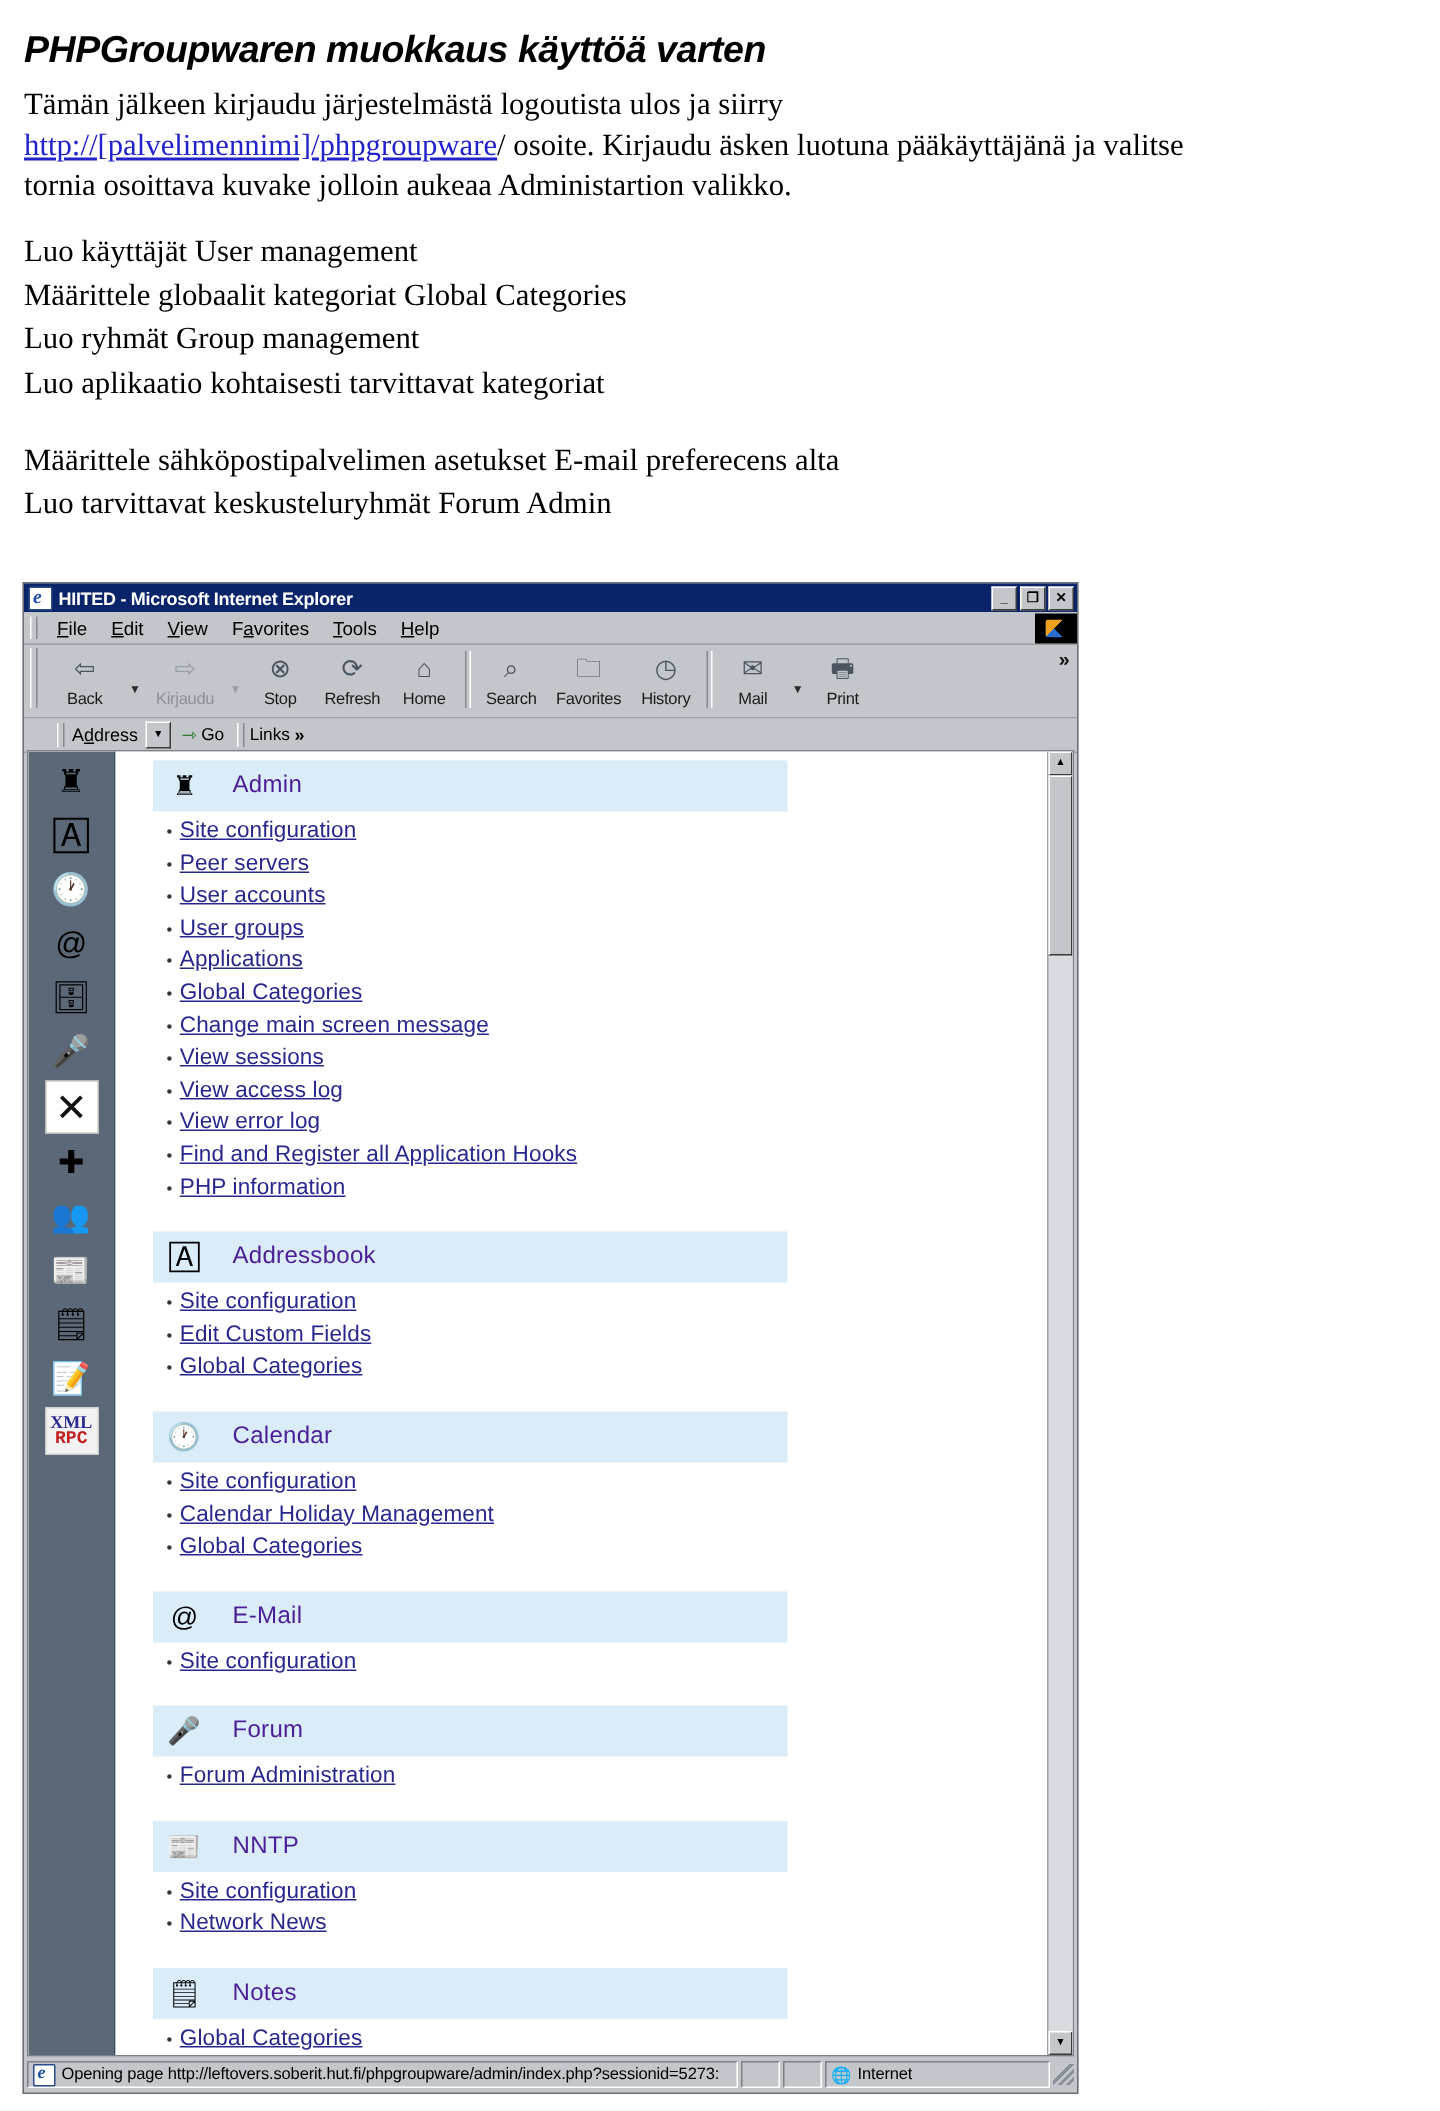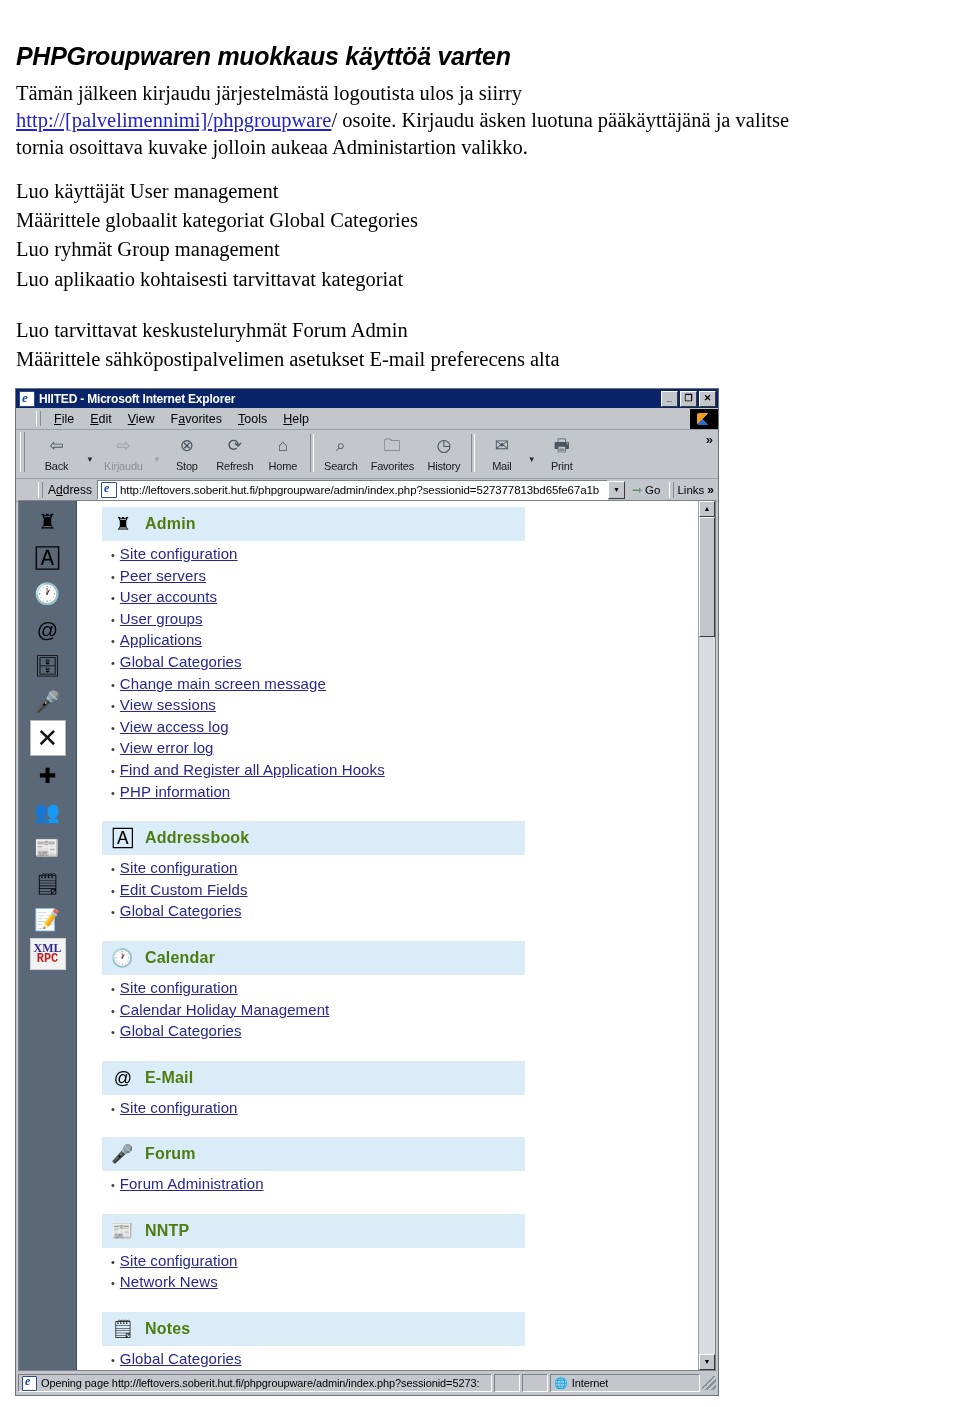--- a/index.html
+++ b/index.html
@@ -1,19 +1,19 @@
 <!DOCTYPE html>
 <html><head>
 <meta charset="utf-8">
 <style>
   html,body{margin:0;padding:0;background:#ffffff;}
   body{width:960px;height:1407px;overflow:hidden;font-family:"Liberation Serif",serif;}
 
   
-  .doc{padding:8px 16px 0 16px;margin-top:35px;}
+  .doc{padding:20px 16px 0 16px;}
   .doc-title{font-family:"Liberation Sans",sans-serif;font-style:italic;font-weight:bold;
              font-size:25px;color:#000;letter-spacing:-0.3px;margin:0 0 9px 0;line-height:1.1;}
   .doc-p{font-size:20.5px;color:#000;line-height:1.33;margin:0;}
   .doc-link{color:#2222cc;text-decoration:underline;}
   .doc-list{margin:16px 0 0 0;font-size:20.5px;line-height:1.42;color:#000;}
   .doc-list div{white-space:nowrap;}
   .doc-spacer{height:22px;}
 
   
   .ie-window{position:absolute;left:15px;top:388px;width:704px;height:1008px;
@@ -28,21 +28,21 @@
                         font-style:italic;font-weight:bold;color:#1b4fa0;font-family:"Liberation Serif",serif;}
   .title-text{color:#fff;font-size:12px;font-weight:bold;flex:1;letter-spacing:-0.2px;
               white-space:nowrap;overflow:hidden;}
   .win-btns{display:flex;gap:2px;}
   .win-btn{width:15px;height:14px;background:#c3c7cb;border:1px solid;
            border-color:#ffffff #3a3a3a #3a3a3a #ffffff;position:relative;}
   .win-btn span{position:absolute;left:0;right:0;text-align:center;font-size:9px;
                 font-weight:bold;color:#000;line-height:12px;}
 
   .menubar{height:21px;background:#c3c7cb;display:flex;align-items:center;
-           border-bottom:1px solid #9aa0a8;padding-left:20px;}
+           border-bottom:1px solid #9aa0a8;padding-left:4px;}
   .menu-grip{width:3px;height:15px;border-left:1px solid #fff;border-right:1px solid #848a92;
              margin-right:5px;flex:none;}
   .menu-item{font-size:12.5px;color:#000;padding:1px 8px;white-space:nowrap;}
   .menu-item u{text-decoration:underline;}
   .menu-logo{margin-left:auto;width:28px;height:20px;background:#000;position:relative;overflow:hidden;}
   .menu-logo:after{content:"";position:absolute;left:7px;top:4px;width:12px;height:12px;
                    background:
                      linear-gradient(135deg,#f0a020 0 50%,transparent 50%),
                      linear-gradient(45deg,#2a6fd0 0 50%,transparent 50%);
                    border-radius:2px;}
@@ -101,21 +101,21 @@
   .app-ico.xmlrpc i{font-size:12px;font-family:Liberation Mono, monospace;color:#c02020;font-weight:bold;font-style:normal;}
 
   .pagebody{flex:1;background:#fff;position:relative;overflow:hidden;
             font-family:"Liberation Sans",sans-serif;}
   .pg-inner{padding:6px 0 0 25px;}
   .sec{margin-bottom:4px;}
   .sec-head{background:#d9ecf8;height:34px;display:flex;align-items:center;
             width:423px;box-sizing:border-box;padding-left:6px;}
   .sec-ico{width:30px;height:26px;display:flex;align-items:center;justify-content:center;
            font-size:18px;line-height:1;flex:none;margin-right:7px;}
-  .sec-title{font-size:16px;font-weight:bold;color:#4d7c0f;letter-spacing:0.2px;}
+  .sec-title{font-size:16px;font-weight:normal;color:#4c1d95;letter-spacing:0.2px;margin-left:10px;}
   .sec-links{padding:3px 0 0 9px;}
   .lnk-row{display:flex;align-items:baseline;line-height:19.6px;}
   .bullet{color:#333;font-size:11px;margin-right:5px;line-height:19.6px;}
   .lnk{font-size:15px;color:#27278c;letter-spacing:0.1px;white-space:nowrap;}
   .sec-gap{height:14px;}
 
   .vscroll{position:absolute;right:0;top:0;bottom:0;width:16px;background:#d8dce0;
            border-left:1px solid #9aa0a8;display:flex;flex-direction:column;}
   .vs-btn{height:16px;background:#c3c7cb;border:1px solid;
           border-color:#fff #3a3a3a #3a3a3a #fff;font-size:7px;text-align:center;
@@ -154,22 +154,22 @@
     <a class="doc-link" href="#">http://[palvelimennimi]/phpgroupware</a><span>/ osoite. Kirjaudu äsken luotuna pääkäyttäjänä ja valitse</span><br>
     <span>tornia osoittava kuvake jolloin aukeaa Administartion valikko.</span>
   </div>
 
   <div class="doc-list">
     <div>Luo käyttäjät User management</div>
     <div>Määrittele globaalit kategoriat Global Categories</div>
     <div>Luo ryhmät Group management</div>
     <div>Luo aplikaatio kohtaisesti tarvittavat kategoriat</div>
     <div class="doc-spacer"></div>
+    <div>Määrittele sähköpostipalvelimen asetukset E-mail preferecens alta</div>
     <div>Luo tarvittavat keskusteluryhmät Forum Admin</div>
-    <div>Määrittele sähköpostipalvelimen asetukset E-mail preferecens alta</div>
   </div>
 </div>
 
 <div class="ie-window">
 
   <div class="titlebar">
     <span class="title-ie-icon"></span>
     <span class="title-text">HIITED - Microsoft Internet Explorer</span>
     <span class="win-btns">
       <span class="win-btn">
@@ -249,24 +249,20 @@
       <span class="tb-ico">🖶</span>
       <span class="tb-lbl">Print</span>
     </span>
 
     <span class="tb-chev">»</span>
   </div>
 
   <div class="addrbar">
     <span class="addr-grip"></span>
     <span class="addr-lbl">A<u>d</u>dress</span>
-    <span class="addr-box">
-      <span class="addr-ie"></span>
-      <span class="addr-url">http://leftovers.soberit.hut.fi/phpgroupware/admin/index.php?sessionid=527377813bd65fe67a1b</span>
-    </span>
     <span class="addr-drop">▼</span>
     <span class="addr-go">
       <span class="arrow">⇾</span>
       <span>Go</span>
     </span>
     <span class="addr-grip"></span>
     <span class="addr-links">Links</span>
     <span class="addr-chev">»</span>
   </div>
 

